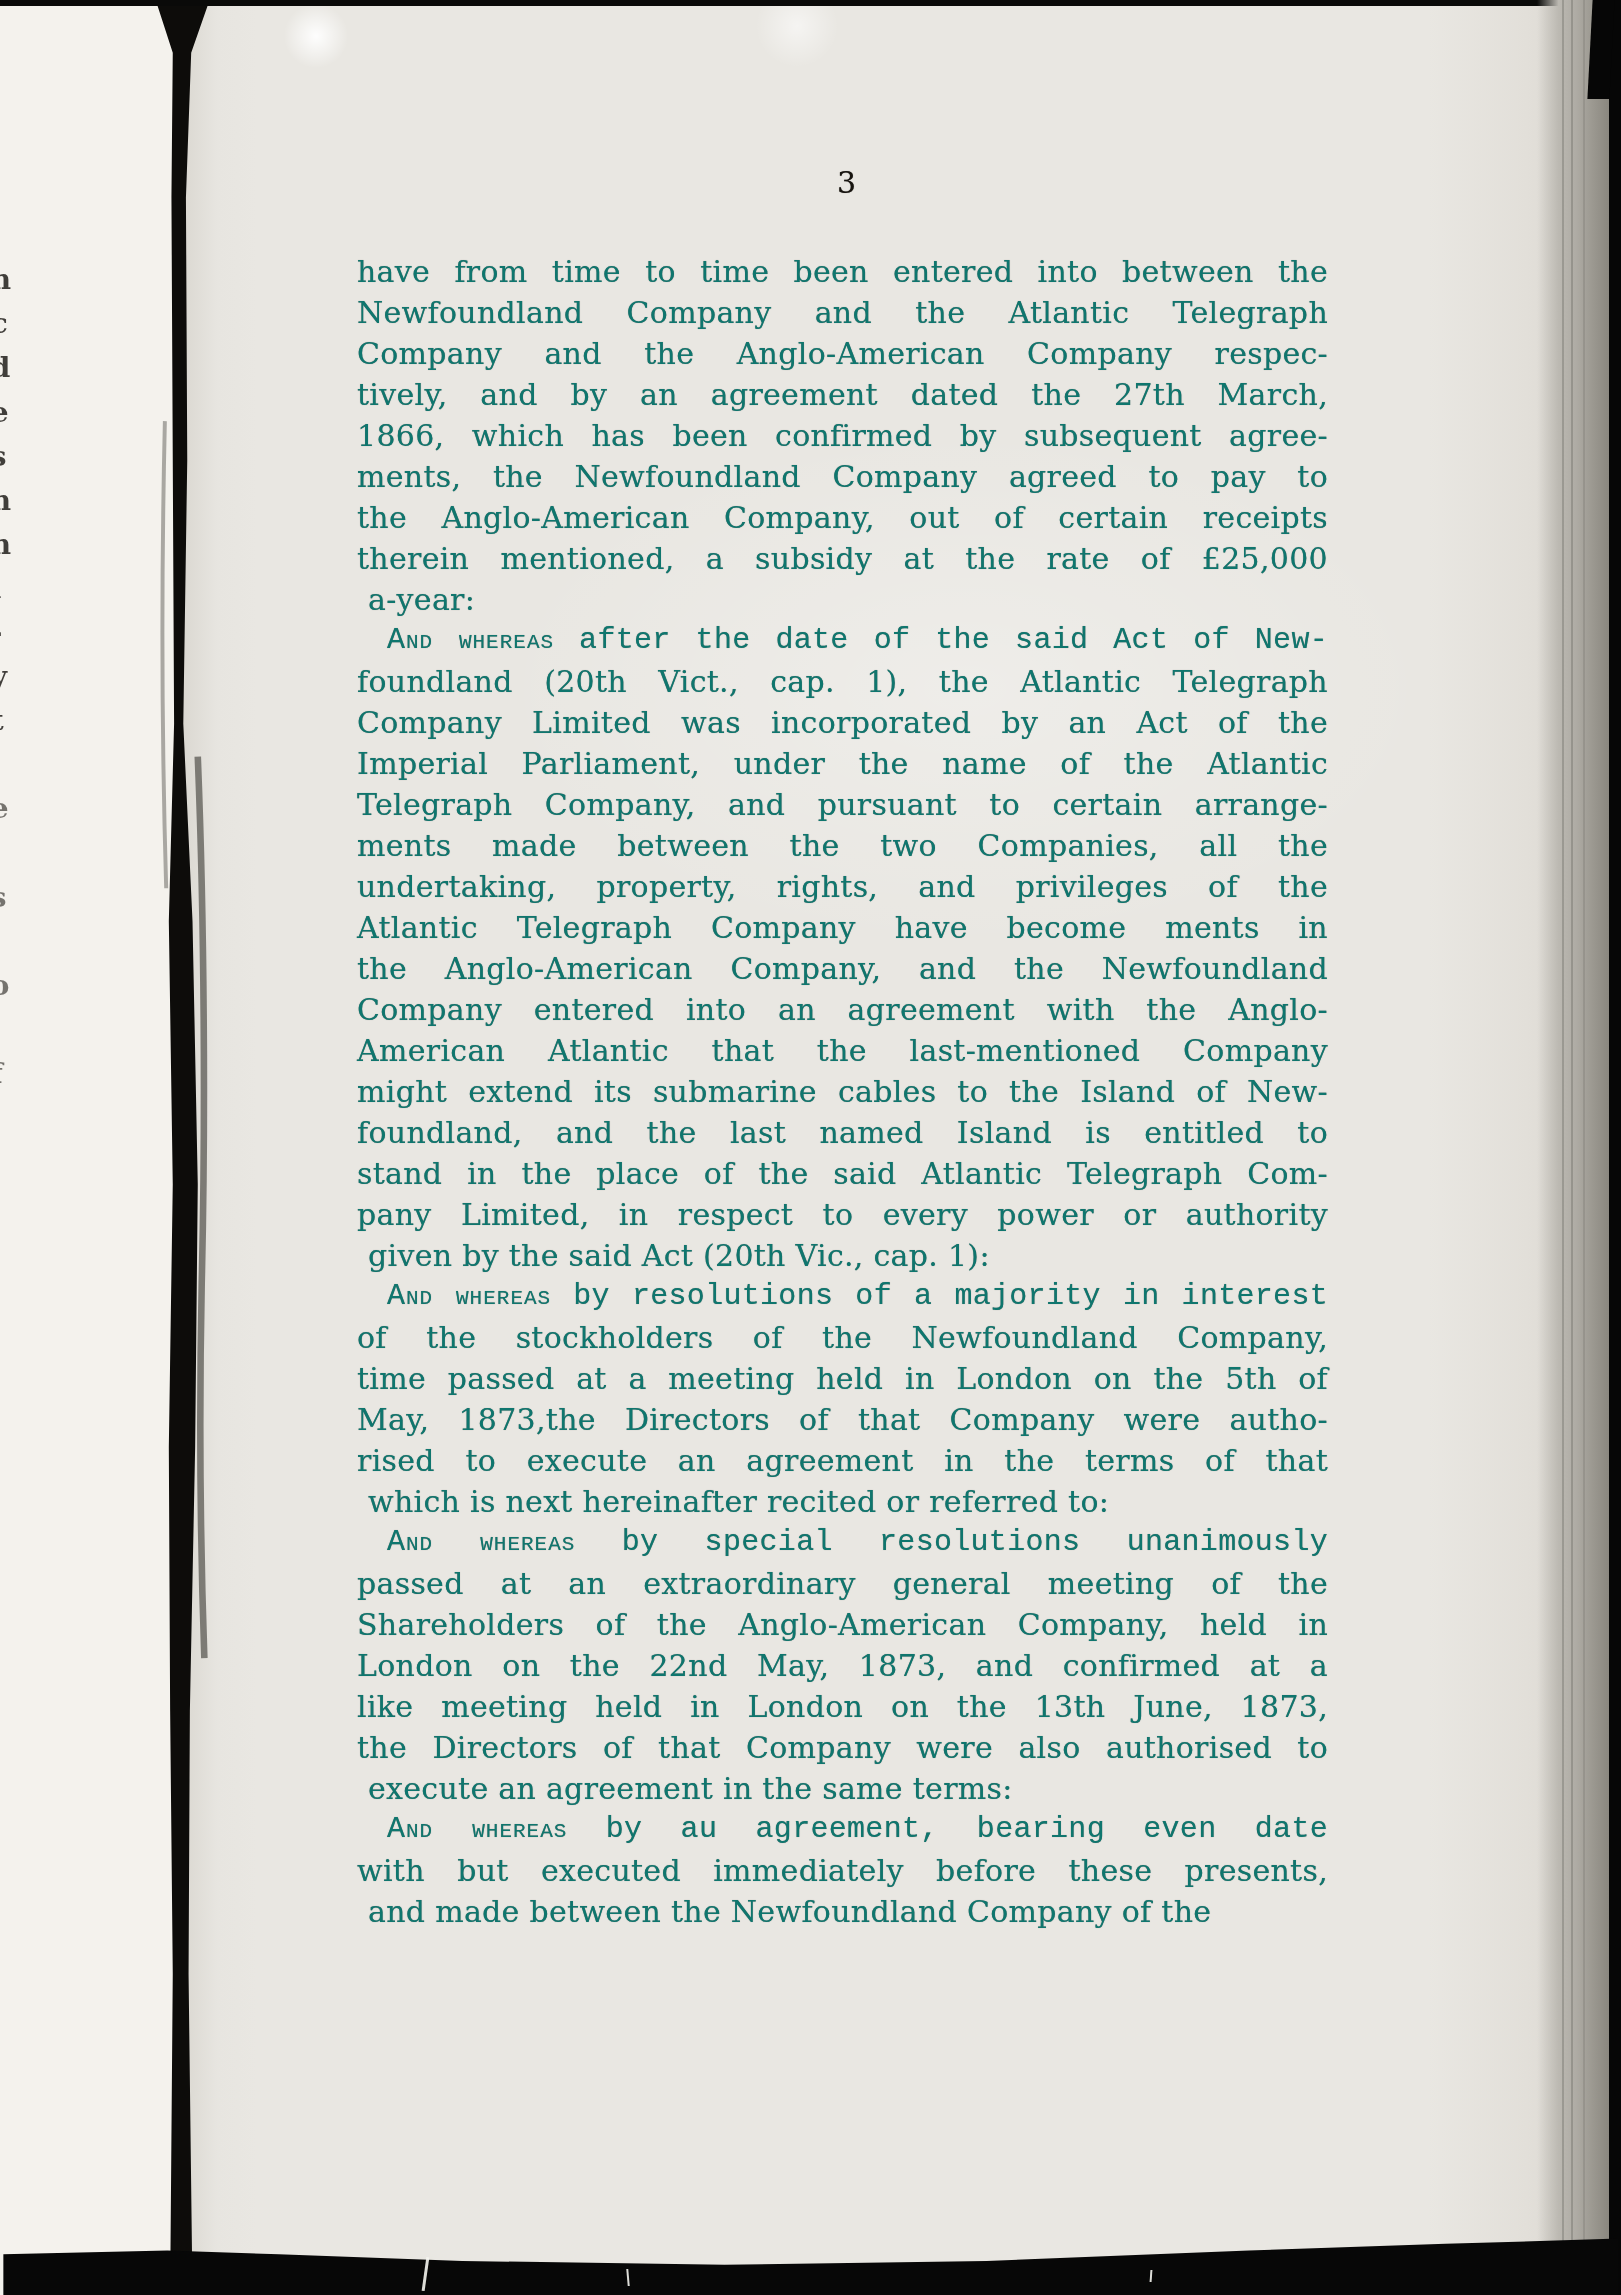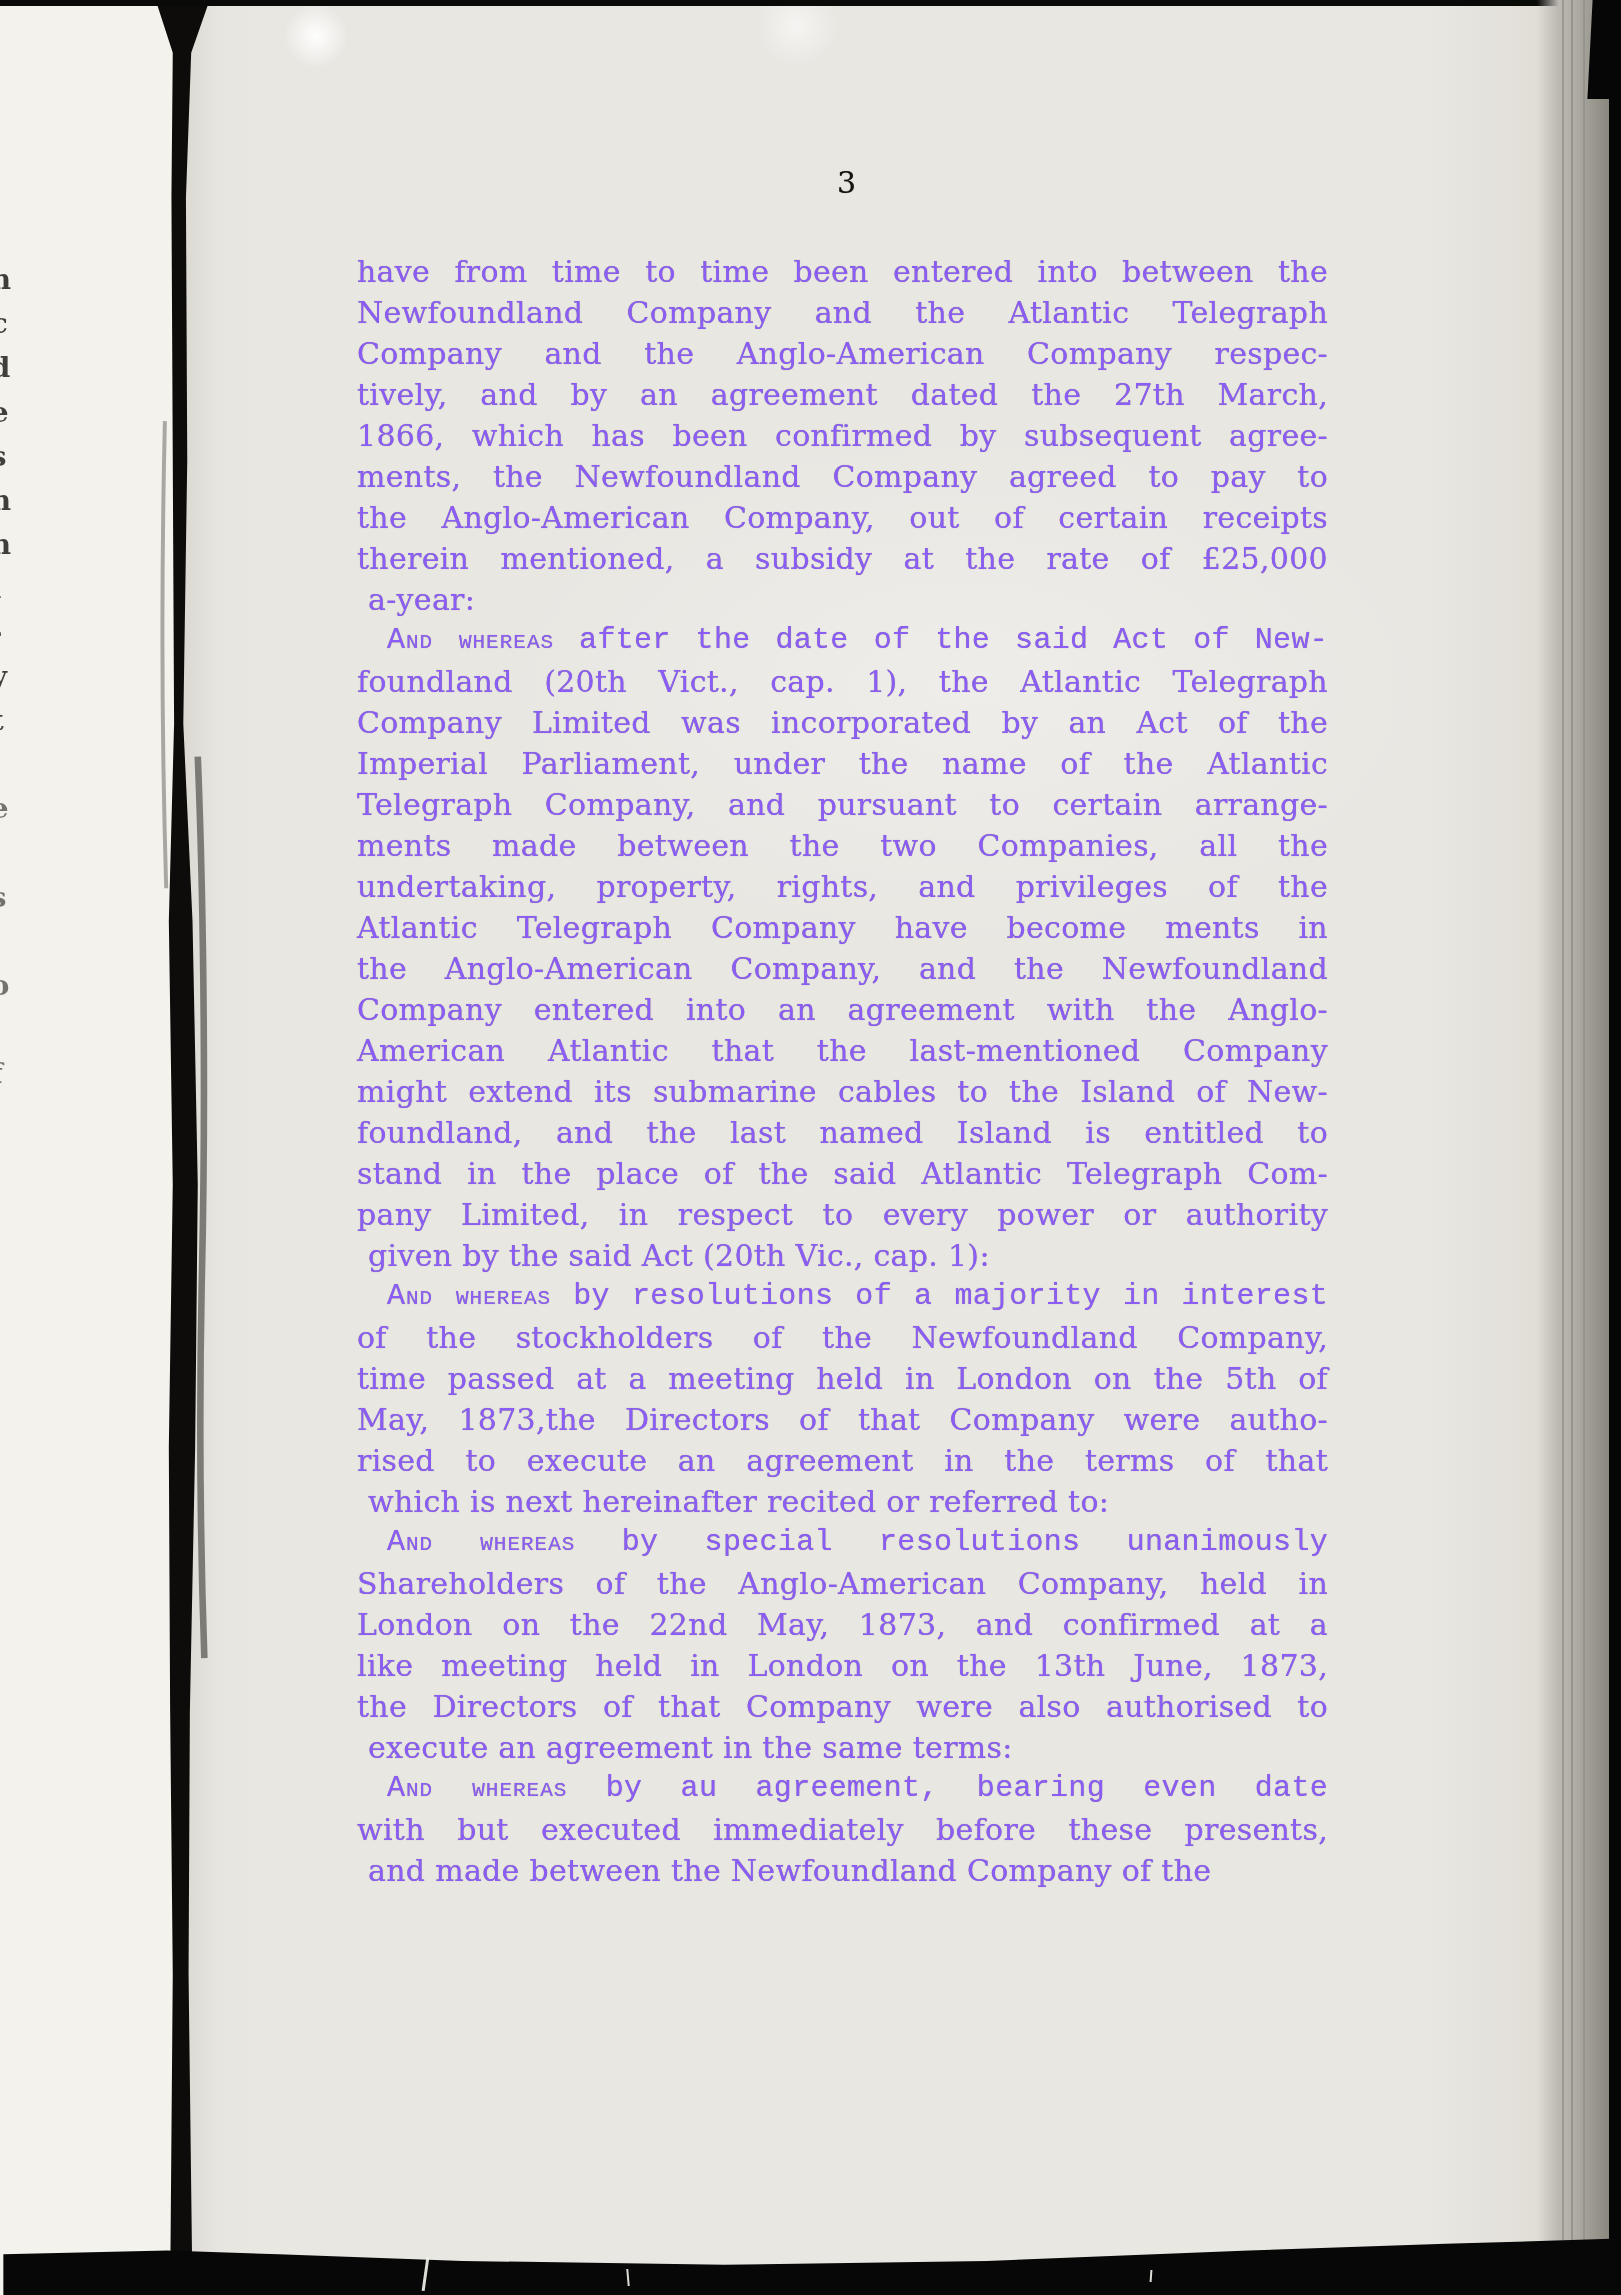--- a/index.html
+++ b/index.html
@@ -37,21 +37,21 @@
   .bottom-svg{position:absolute;left:0;bottom:0;}
   .scratch{position:absolute;background:rgba(245,245,240,.9);}
   
   .page-number{
     position:absolute;left:827px;top:165px;width:39px;
     font-size:30px;color:#17140f;text-align:center;
     text-shadow:0 0 0.7px rgba(23,20,15,.55);
   }
   .text-block{
     position:absolute;left:357px;top:251px;width:971px;
-    font-size:30px;line-height:41px;color:#8b5cf6;
+    font-size:30px;line-height:41px;color:#0f766e;
     text-shadow:0 0 0.7px rgba(23,20,15,.5);
     letter-spacing:0.3px;
   }
   .line{text-align:justify;text-align-last:justify;white-space:normal;}
   .line.last{text-align-last:left;margin-left:11px;}
   .line.indent{text-indent:30px;font-family:Liberation Mono, monospace;}
   .sc{font-variant:small-caps;letter-spacing:1px;}
 </style>
 </head>
 <body>
@@ -141,20 +141,21 @@
       <div>
         <div class="line indent"><span class="sc">And whereas</span> by resolutions of a majority in interest</div>
         <div class="line">of the stockholders of the Newfoundland Company,</div>
         <div class="line">time passed at a meeting held in London on the 5th of</div>
         <div class="line">May, 1873,the Directors of that Company were autho-</div>
         <div class="line">rised to execute an agreement in the terms of that</div>
         <div class="line last">which is next hereinafter recited or referred to:</div>
       </div>
       <div>
         <div class="line indent"><span class="sc">And whereas</span> by special resolutions unanimously</div>
+        <div class="line">passed at an extraordinary general meeting of the</div>
         <div class="line">Shareholders of the Anglo-American Company, held in</div>
         <div class="line">London on the 22nd May, 1873, and confirmed at a</div>
         <div class="line">like meeting held in London on the 13th June, 1873,</div>
         <div class="line">the Directors of that Company were also authorised to</div>
         <div class="line last">execute an agreement in the same terms:</div>
       </div>
       <div>
         <div class="line indent"><span class="sc">And whereas</span> by au agreement, bearing even date</div>
         <div class="line">with but executed immediately before these presents,</div>
         <div class="line last">and made between the Newfoundland Company of the</div>

